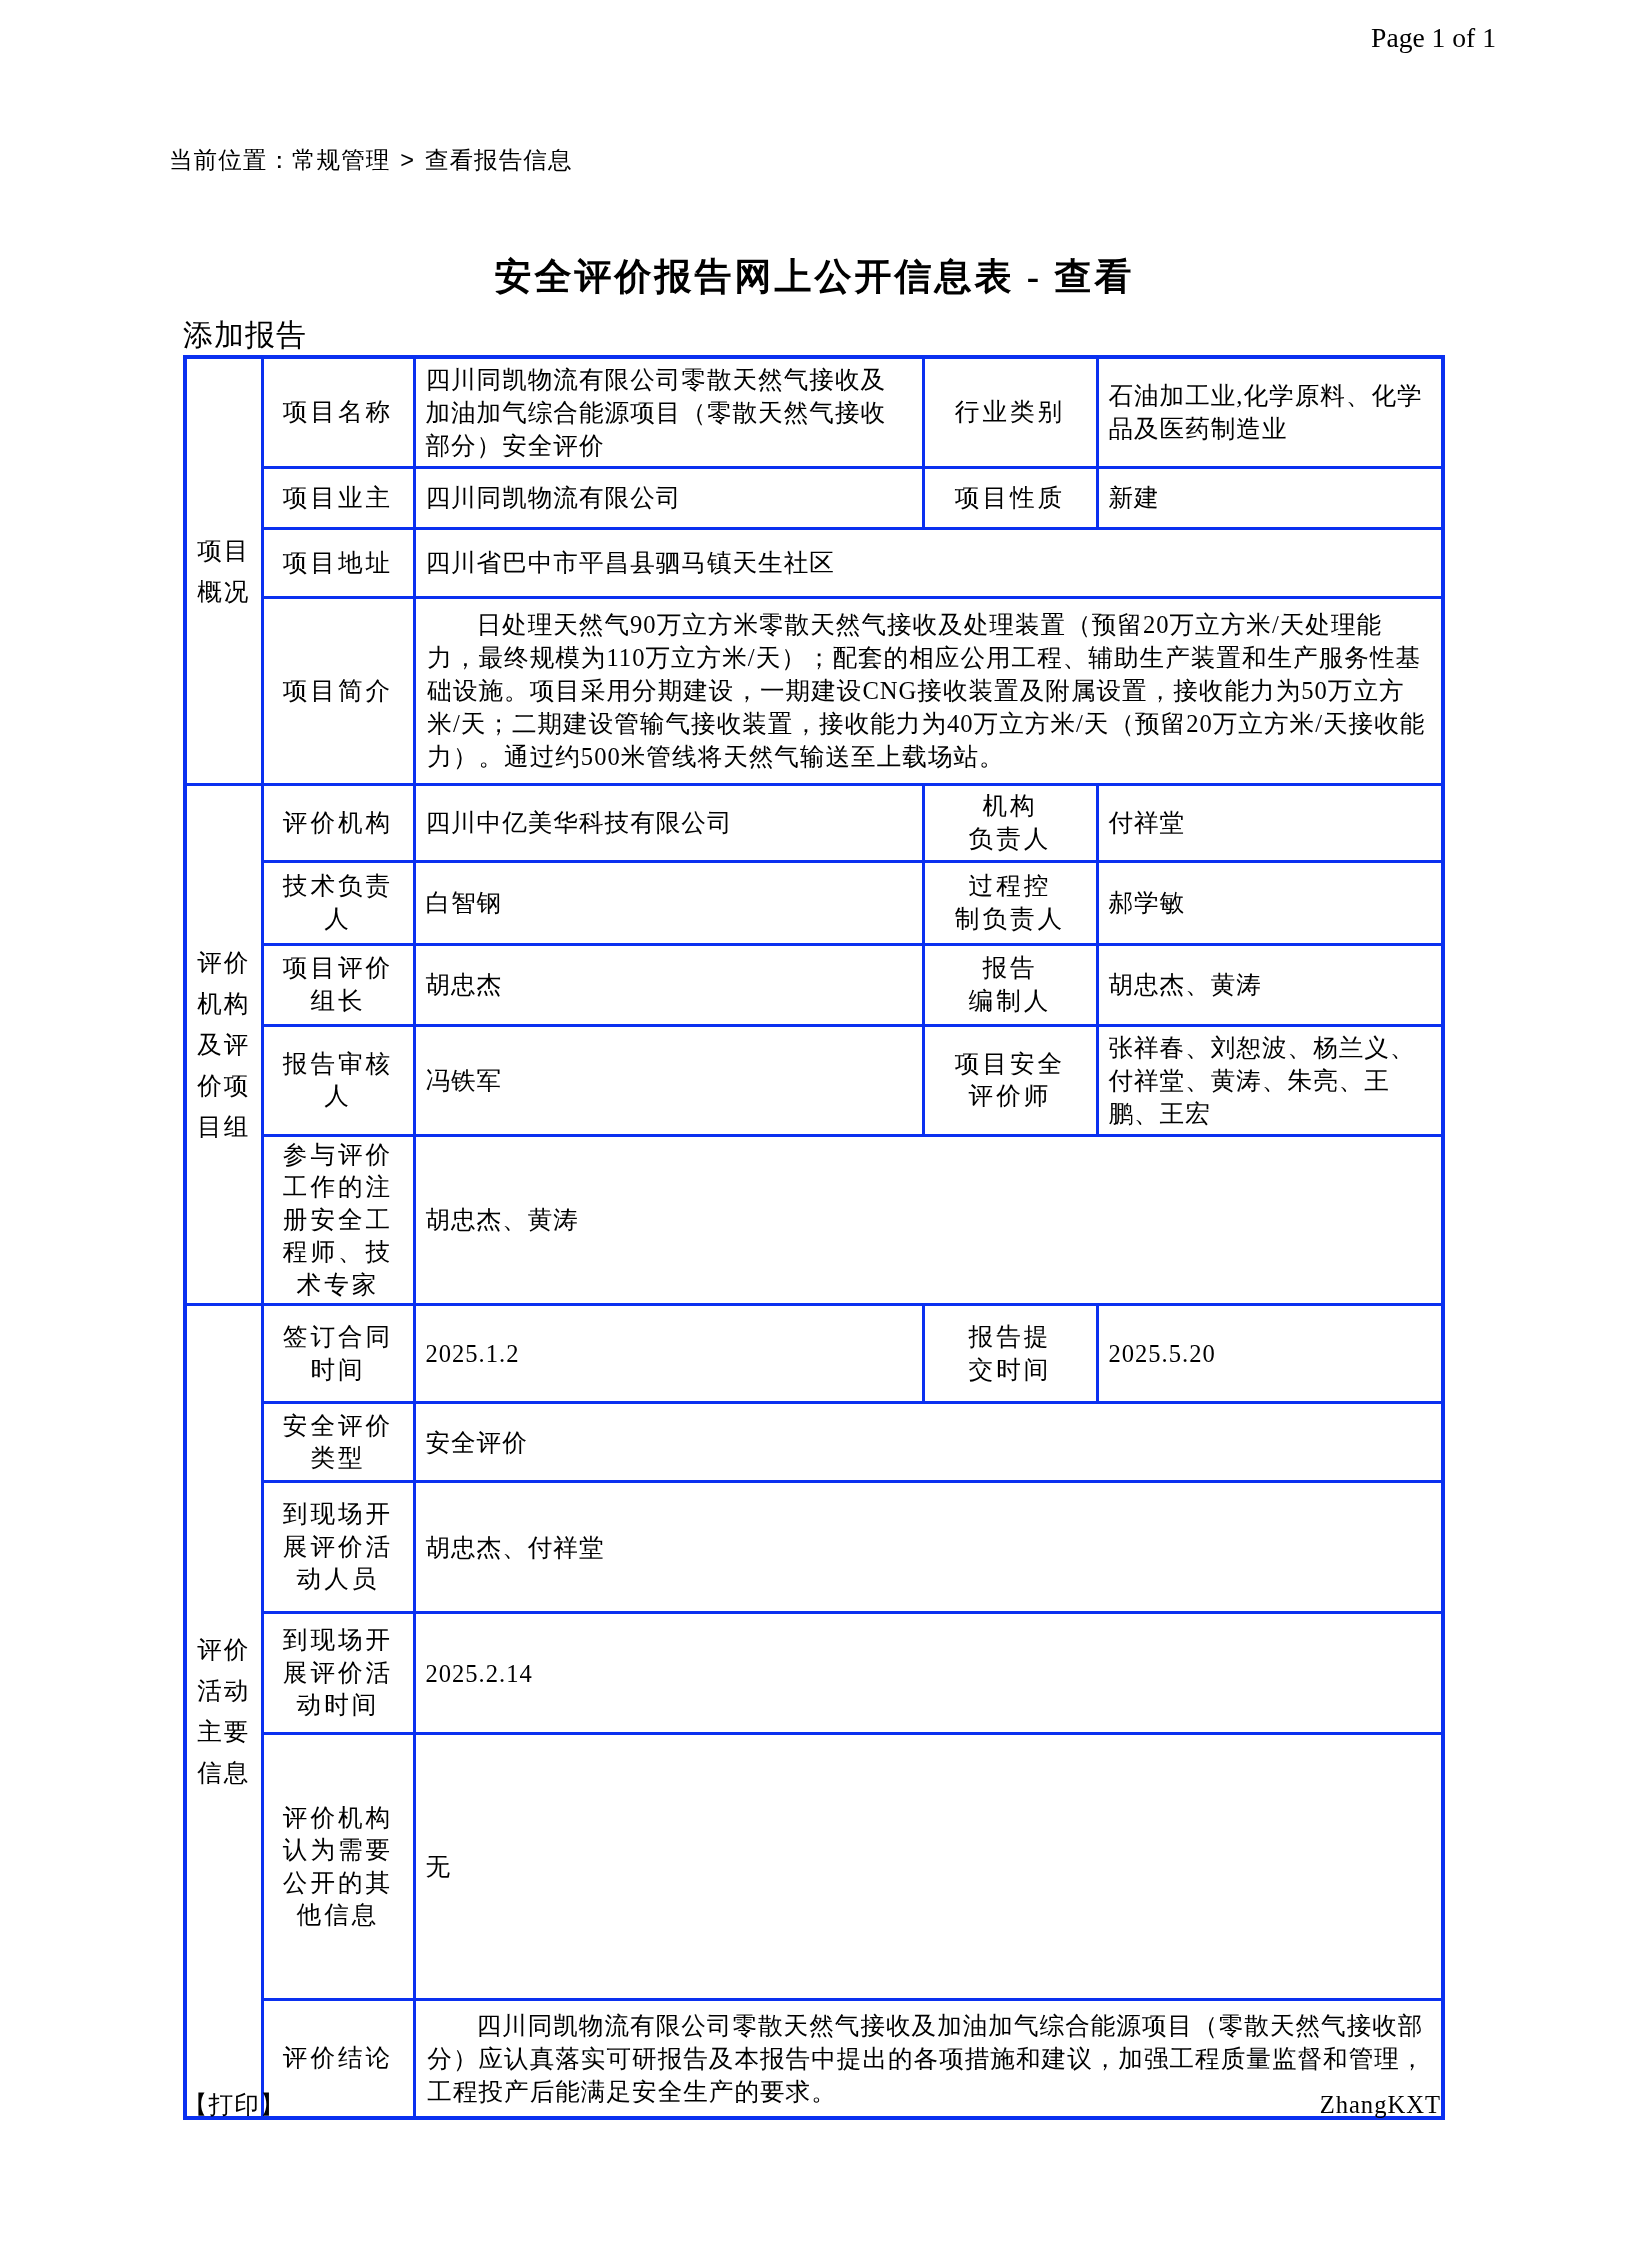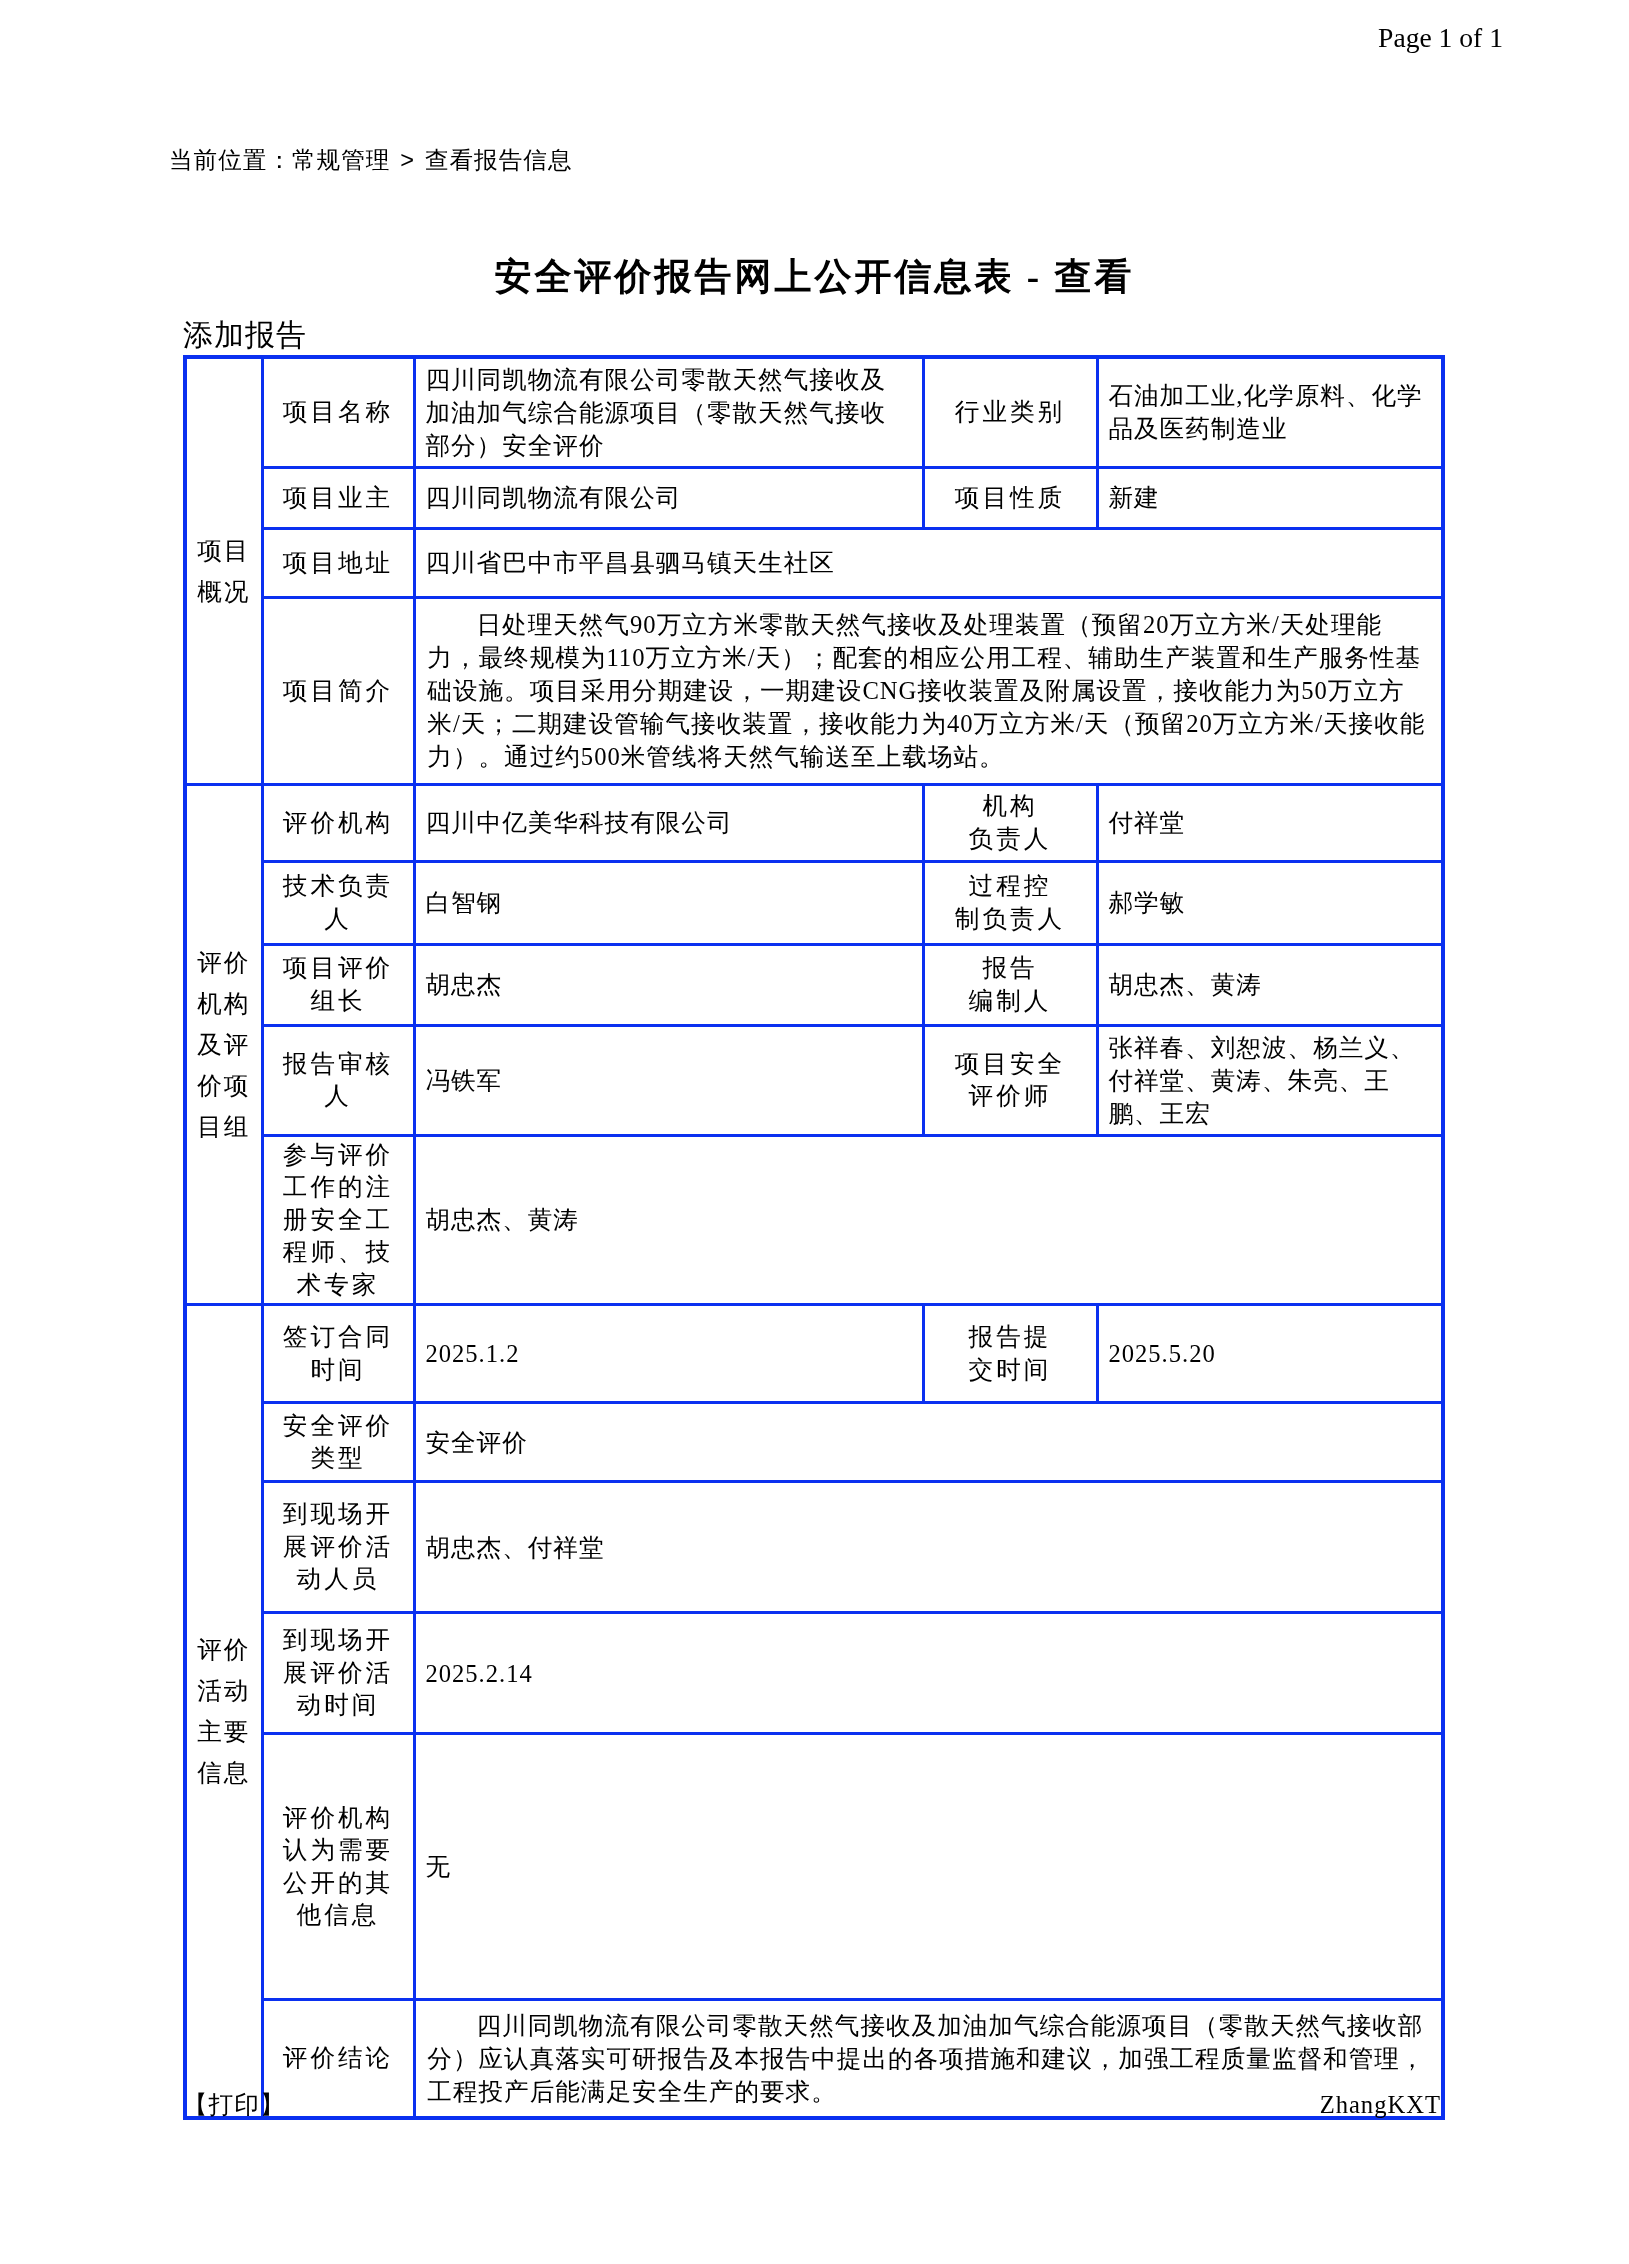--- a/index.html
+++ b/index.html
@@ -6,21 +6,21 @@
   * { box-sizing: border-box; }
   html, body { margin: 0; padding: 0; }
   body {
     width: 1629px; height: 2265px;
     background: #ffffff;
     position: relative;
     color: var(--ink);
     font-family: "Liberation Serif", "DejaVu Serif", serif;
   }
   .page-indicator {
-    position: absolute; top: 21.7px; right: 126px;
+    position: absolute; top: 21.7px; right: 133px;
     font-size: 27.6px; letter-spacing: 0px;
   }
   .breadcrumb {
     position: absolute; top: 144px; left: 169px;
     font-family: "Liberation Sans", "DejaVu Sans", sans-serif;
     font-size: 23.6px; letter-spacing: 1px;
   }
   .breadcrumb .sep { margin: 0 9.9px; }
   .title {
     position: absolute; top: 252px; left: 0; width: 100%;

